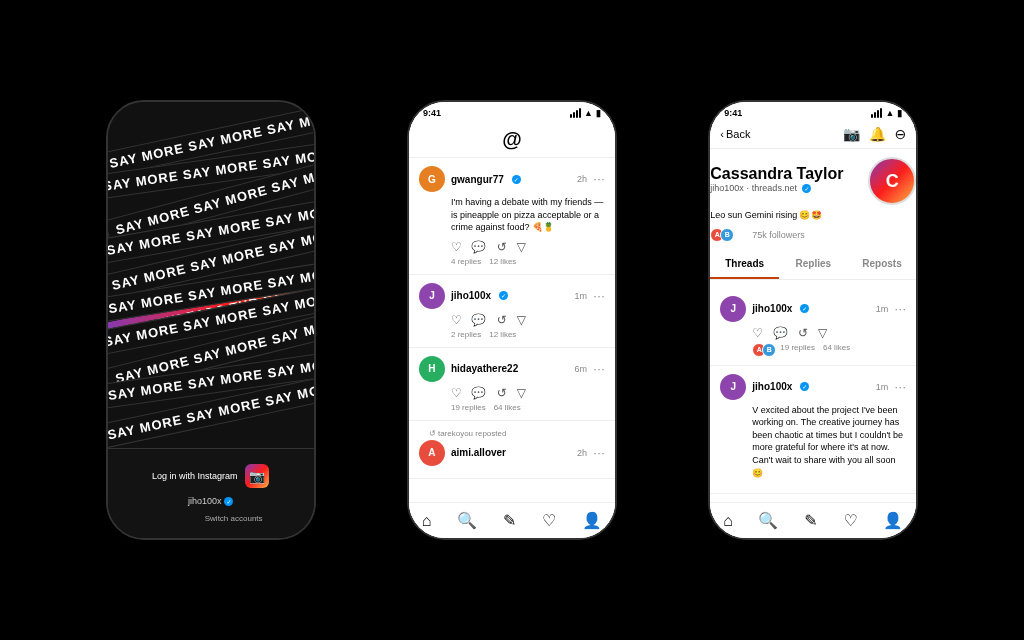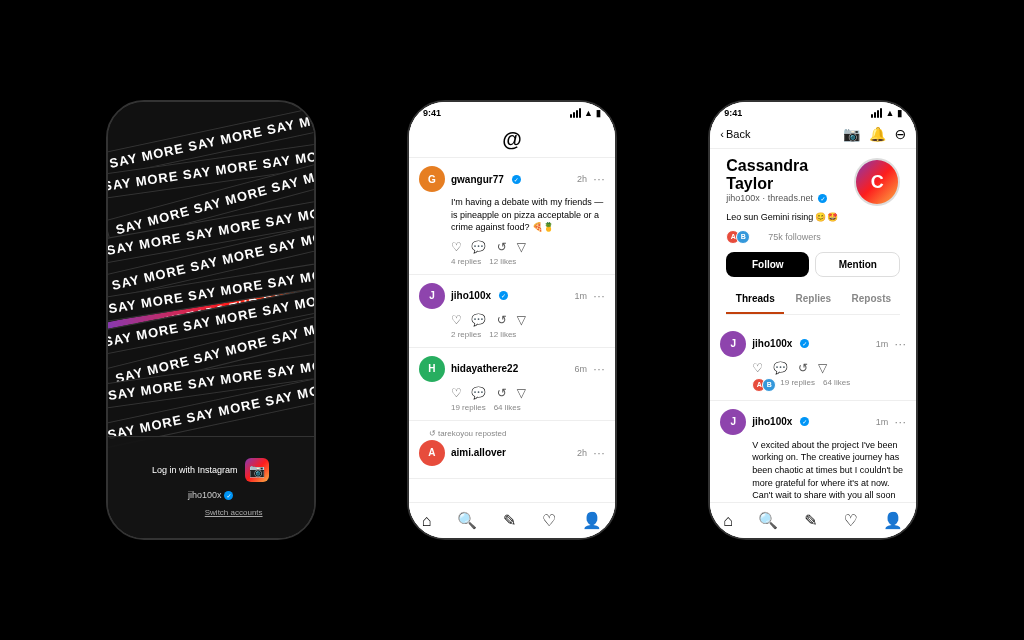--- a/index.html
+++ b/index.html
@@ -77,21 +77,21 @@
       transform-origin: center;
     }
     .tape-black { background: #111; color: #fff; border: 1px solid #333; }
     .tape-gradient {
       background: linear-gradient(90deg, #833ab4, #fd1d1d, #fcb045);
       color: #fff;
     }
     .login-bar {
       position: absolute;
       bottom: 0; left: 0; right: 0;
-      height: 102px;
+      height: 90px;
       background: rgba(20,20,20,0.95);
       border-top: 1px solid #333;
       display: flex;
       flex-direction: column;
       align-items: center;
       justify-content: center;
       gap: 8px;
     }
     .login-row {
       display: flex;
@@ -102,21 +102,20 @@
     .ig-icon {
       width: 24px; height: 24px;
       background: linear-gradient(135deg, #833ab4, #fd1d1d, #fcb045);
       border-radius: 6px;
       display: flex; align-items: center; justify-content: center;
       color: #fff; font-size: 13px;
     }
     .switch-accounts {
       color: #aaa;
       font-size: 8px;
-      text-decoration: underline;
       padding-left: 46px;
     }
     .username-row { display: flex; align-items: center; gap: 3px; }
     .verified-badge-sm {
       width: 9px; height: 9px;
       background: #0095f6;
       border-radius: 50%;
       display: inline-flex; align-items: center; justify-content: center;
       font-size: 6px; color: #fff;
     }
@@ -195,21 +194,21 @@
     .profile-topbar {
       display: flex;
       align-items: center;
       padding: 6px 10px;
       border-bottom: 1px solid #eee;
       background: #fff;
     }
     .back-btn { font-size: 11px; color: #000; display: flex; align-items: center; gap: 2px; }
     .topbar-icons { margin-left: auto; display: flex; gap: 8px; font-size: 14px; }
     .profile-header {
-      padding: 8px 16px;
+      padding: 8px 0;
       background: #fff;
     }
     .profile-name-row {
       display: flex;
       align-items: center;
       justify-content: space-between;
       margin-bottom: 4px;
     }
     .profile-name { font-size: 16px; font-weight: 800; color: #000; }
     .profile-avatar-lg {
@@ -480,24 +479,20 @@
         <div class="profile-bio">
           <div>Leo sun Gemini rising 😊🤩</div>
         </div>
         <div class="followers-row">
           <div class="followers-avatars">
             <div class="avatar-xs" style="background:#e74c3c;">A</div>
             <div class="avatar-xs" style="background:#3498db;">B</div>
           </div>
           <span class="followers-text">75k followers</span>
         </div>
-        <div class="profile-actions">
-          <button class="btn-follow">Follow</button>
-          <button class="btn-mention">Mention</button>
-        </div>
         <div class="profile-tabs">
           <div class="profile-tab active">Threads</div>
           <div class="profile-tab">Replies</div>
           <div class="profile-tab">Reposts</div>
         </div>
       </div>
 
       <div class="profile-posts">
         <div class="profile-post">
           <div class="post-header">

